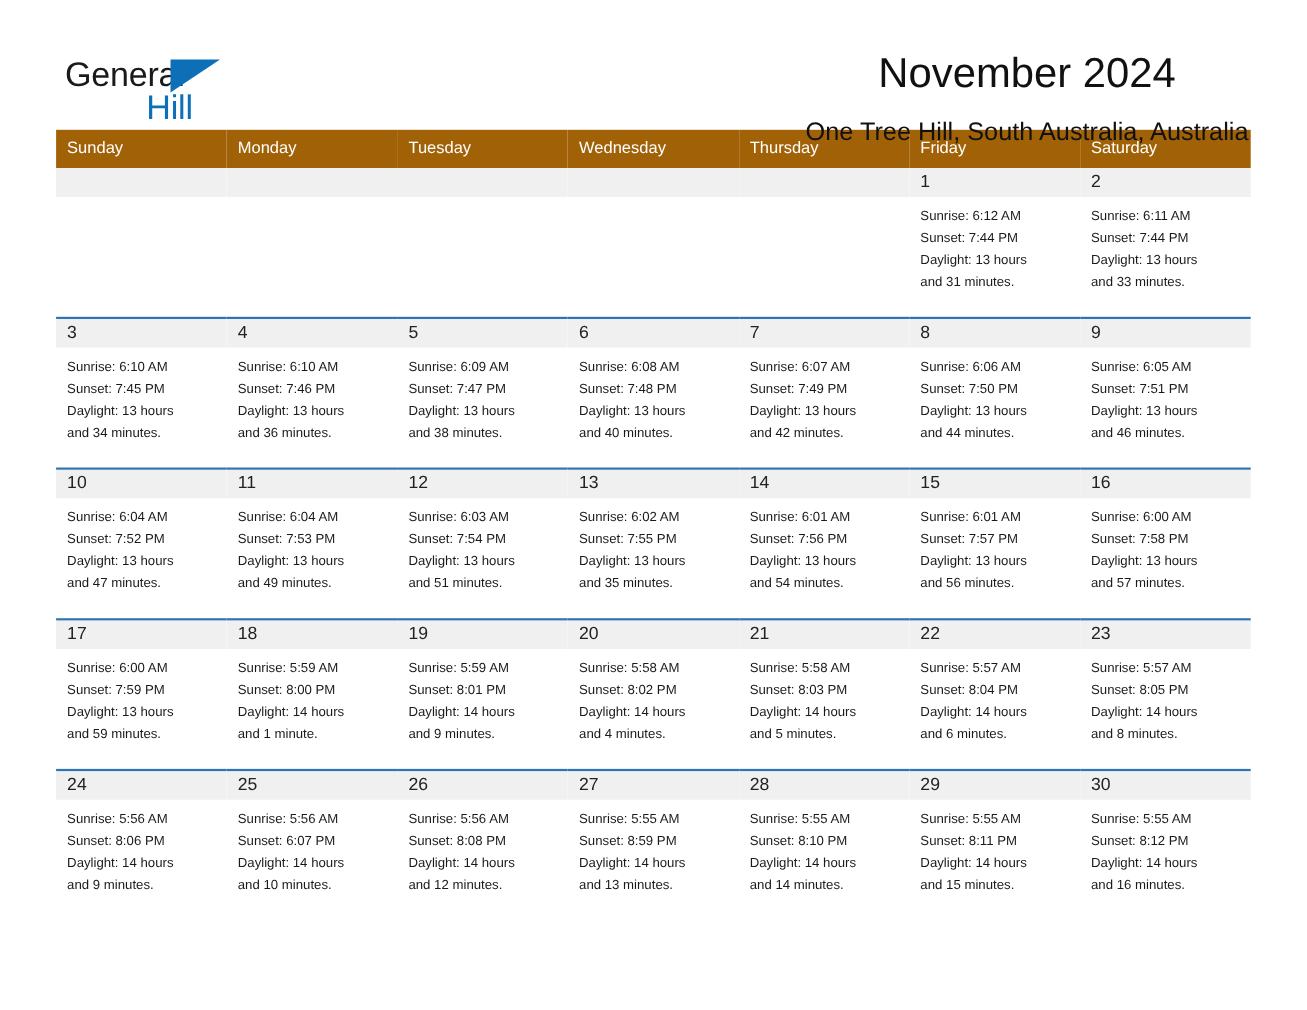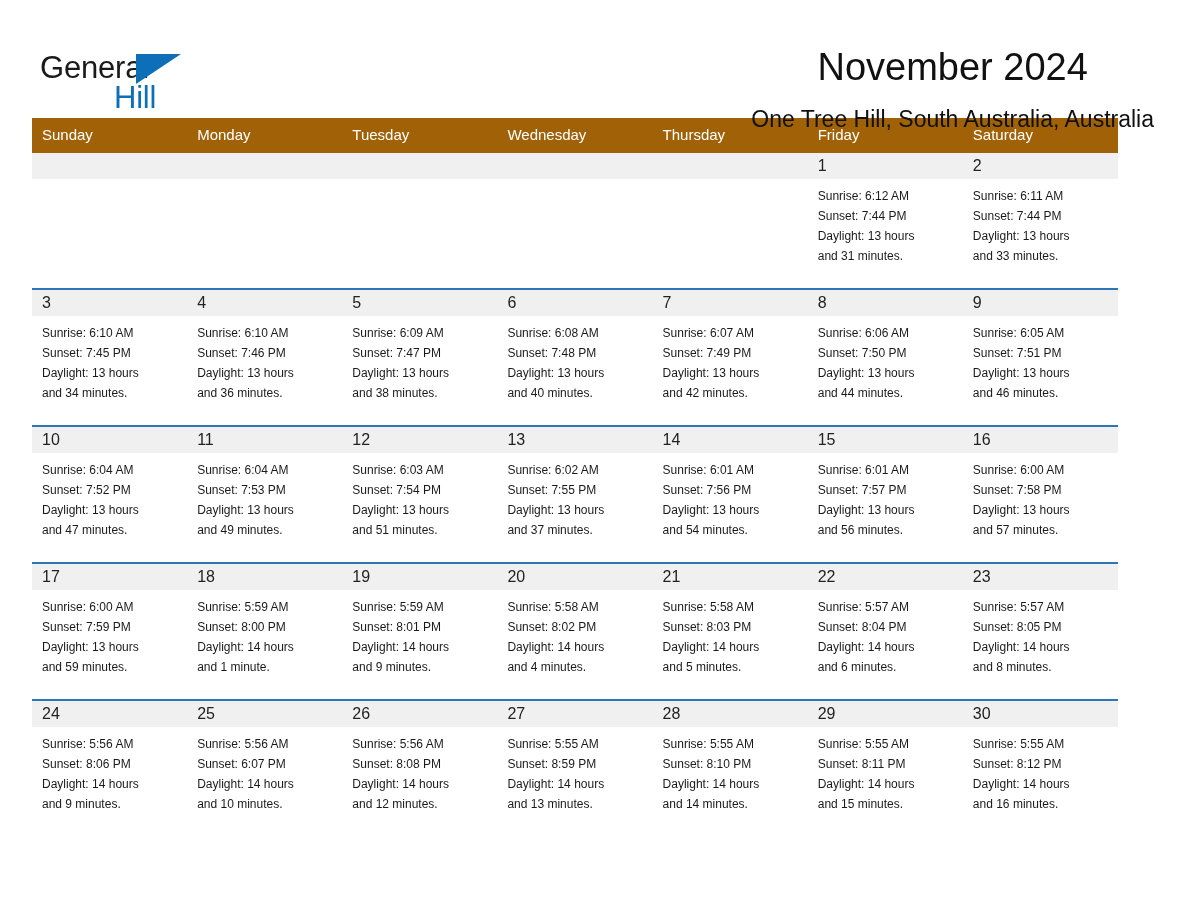--- a/index.html
+++ b/index.html
@@ -12,21 +12,21 @@
     height: 918px;
     font-family: "Liberation Sans", sans-serif;
     color: #000000;
     overflow: hidden;
   }
   .page {
     position: relative;
     width: 1188px;
     height: 918px;
     box-sizing: border-box;
-    padding: 0 32px;
+    padding: 0 51px;
   }
 
   
   .header {
     display: flex;
     align-items: flex-start;
     justify-content: space-between;
     padding-top: 44px;
     height: 100px;
     box-sizing: border-box;
@@ -301,21 +301,21 @@
               <div>Daylight: 13 hours</div>
               <div>and 51 minutes.</div>
             </div>
           </td>
           <td class="day-cell">
             <div class="daynum-band">13</div>
             <div class="cell-body">
               <div>Sunrise: 6:02 AM</div>
               <div>Sunset: 7:55 PM</div>
               <div>Daylight: 13 hours</div>
-              <div>and 37 minutes.</div>
+              <div>and 35 minutes.</div>
             </div>
           </td>
           <td class="day-cell">
             <div class="daynum-band">14</div>
             <div class="cell-body">
               <div>Sunrise: 6:01 AM</div>
               <div>Sunset: 7:56 PM</div>
               <div>Daylight: 13 hours</div>
               <div>and 54 minutes.</div>
             </div>

